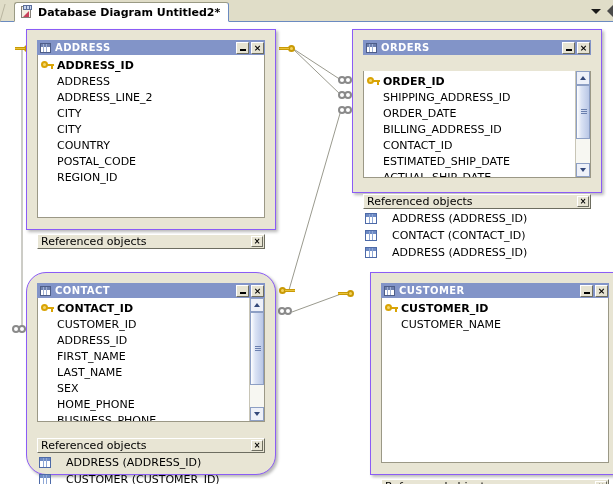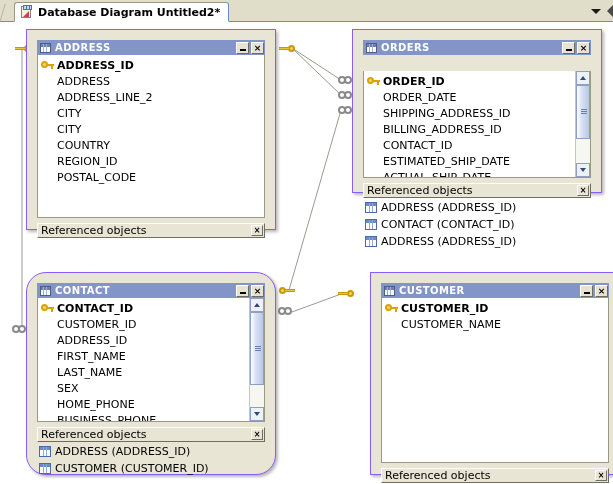--- a/index.html
+++ b/index.html
@@ -134,32 +134,32 @@
   .sbgrip{position:absolute;left:4px;top:50%;margin-top:-3px;width:6px;height:6px;
     background-image:linear-gradient(to bottom,#6a7fae 0,#6a7fae 1px,transparent 1px,transparent 2px);
     background-size:6px 2px;}
 
   
   .refbar{
     height:15px;background:#e8e5d4;
     border:1px solid;border-color:#ffffff #6d6d60 #6d6d60 #ffffff;
     box-sizing:border-box;
     display:flex;align-items:center;justify-content:space-between;
-    padding:0 1px 0 3px;margin-top:5px;
+    padding:0 1px 0 3px;margin-top:16px;
     font-size:11px;color:#000;
   }
   .refbar .lbl{white-space:nowrap;}
   .refbar .xbtn{
     width:12px;height:11px;background:#e8e5d4;
     border:1px solid;border-color:#ffffff #6d6d60 #6d6d60 #ffffff;
     box-sizing:border-box;font-size:8px;line-height:9px;text-align:center;font-weight:bold;
   }
   .reflist{padding:1px 0 0 2px;}
   .refitem{
-    height:17px;display:flex;align-items:center;gap:4px;
+    height:17px;display:flex;align-items:center;gap:15px;
     font-size:11px;color:#000;white-space:nowrap;
   }
   .refitem .tblicon{
     width:12px;height:11px;background:#ffffff;border:1px solid #4d6aa8;box-sizing:border-box;
     flex:0 0 12px;position:relative;
     background-image:
       linear-gradient(to right,transparent 3px,#8fa8d6 3px,#8fa8d6 4px,transparent 4px),
       linear-gradient(to right,transparent 6px,#8fa8d6 6px,#8fa8d6 7px,transparent 7px),
       linear-gradient(to bottom,#6d8ac4 0,#6d8ac4 3px,transparent 3px);
   }
@@ -281,25 +281,25 @@
           <div class="col">
               <span class="spacer"></span>
               <span>CITY</span>
             </div>
           <div class="col">
               <span class="spacer"></span>
               <span>COUNTRY</span>
             </div>
           <div class="col">
               <span class="spacer"></span>
+              <span>POSTAL_CODE</span>
+            </div>
+          <div class="col">
+              <span class="spacer"></span>
               <span>REGION_ID</span>
-            </div>
-          <div class="col">
-              <span class="spacer"></span>
-              <span>POSTAL_CODE</span>
             </div>
         </div>
       </div>
       <div class="refbar">
         <span class="lbl">Referenced objects</span>
         <span class="xbtn">×</span>
       </div>
     </div>
 
     <div class="tablewin" style="left:352px;top:7px;width:250px;height:164px;">
@@ -316,25 +316,25 @@
           <div class="col pk">
               <span class="keyicon">
                 <span class="kring"></span>
                 <span class="kshaft"></span>
                 <span class="kt1"></span>
               </span>
               <span>ORDER_ID</span>
             </div>
           <div class="col">
               <span class="spacer"></span>
+              <span>SHIPPING_ADDRESS_ID</span>
+            </div>
+          <div class="col">
+              <span class="spacer"></span>
               <span>ORDER_DATE</span>
-            </div>
-          <div class="col">
-              <span class="spacer"></span>
-              <span>SHIPPING_ADDRESS_ID</span>
             </div>
           <div class="col">
               <span class="spacer"></span>
               <span>BILLING_ADDRESS_ID</span>
             </div>
           <div class="col">
               <span class="spacer"></span>
               <span>CONTACT_ID</span>
             </div>
           <div class="col">

